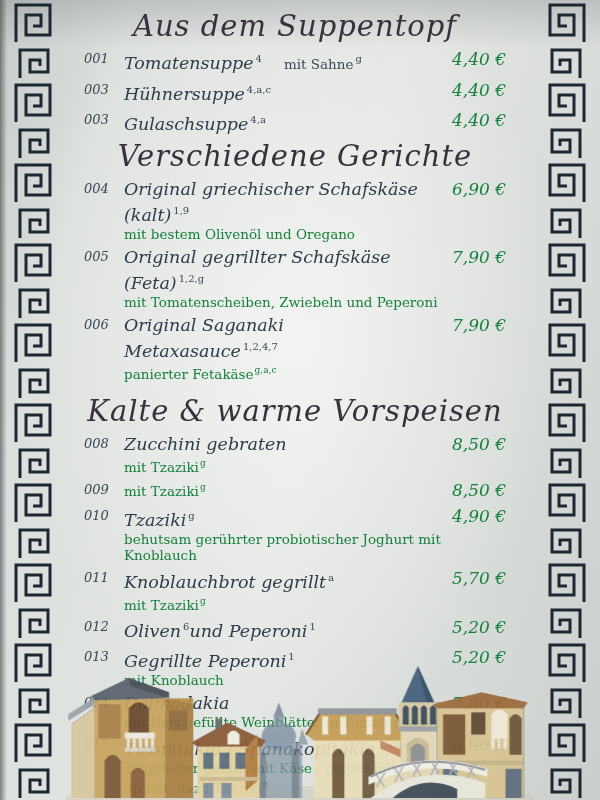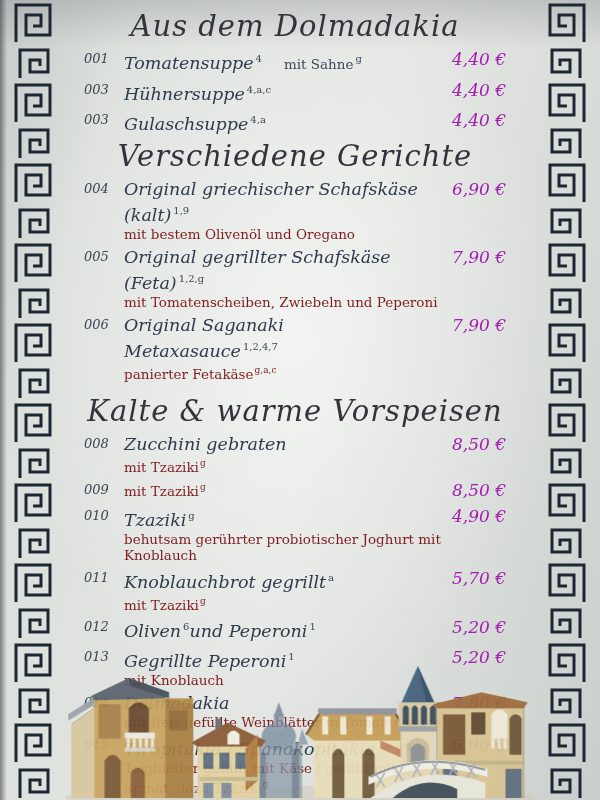--- a/index.html
+++ b/index.html
@@ -28,23 +28,23 @@
     color:#36323c;letter-spacing:1px;font-weight:normal;margin:0;
   }
   .section-title.mt1{}
   .section-title.mt2{margin-top:8px;}
   .row{display:grid;grid-template-columns:30px 1fr auto;column-gap:10px;padding:2px 0;}
   .num{font-style:italic;font-size:13px;color:#3a4653;line-height:22px;}
   .line1{display:block;font-style:italic;font-size:17.5px;line-height:22px;color:#2e3b4b;}
   .line1 sup{font-size:10px;font-style:normal;margin-left:2px;color:#3a4653;}
   .inline-note{font-style:normal;font-size:13.5px;margin-left:22px;color:#3c4956;}
   .nm2{}
-  .desc-line{display:block;font-style:normal;font-size:13.5px;line-height:16px;color:#7f1d1d;}
+  .desc-line{display:block;font-style:normal;font-size:13.5px;line-height:16px;color:#15803d;}
   .desc-line sup{font-size:9px;margin-left:1px;}
-  .price{font-style:italic;font-size:17px;line-height:22px;color:#a21caf;white-space:nowrap;}
+  .price{font-style:italic;font-size:17px;line-height:22px;color:#15803d;white-space:nowrap;}
   .footnote{
     margin-top:8px;text-align:center;font-style:italic;font-size:13.5px;color:#3a4754;
   }
   .footnote sup{font-size:9px;}
   .cityscape{position:absolute;left:66px;bottom:0;width:468px;height:136px;}
 </style>
 </head>
 <body>
 
 <div class="paper"></div>
@@ -58,21 +58,21 @@
       </g>
     </pattern>
   </defs>
   <rect x="0" y="0" width="44" height="800" fill="url(#gk)"></rect>
 </svg>
 <svg class="border-col border-right" viewBox="0 0 44 800" preserveAspectRatio="none">
   <rect x="0" y="0" width="44" height="800" fill="url(#gk)"></rect>
 </svg>
 
 <div class="content">
-  <h2 class="section-title">Aus dem Dolmadakia</h2>
+  <h2 class="section-title">Aus dem Suppentopf</h2>
 
   <div class="row">
     <span class="num">001</span>
     <span class="mid">
       <span class="line1"><span>Tomatensuppe</span><sup>4</sup><span class="inline-note">mit Sahne</span><sup>g</sup></span>
 
     </span>
     <span class="price">4,40 €</span>
   </div>
 

